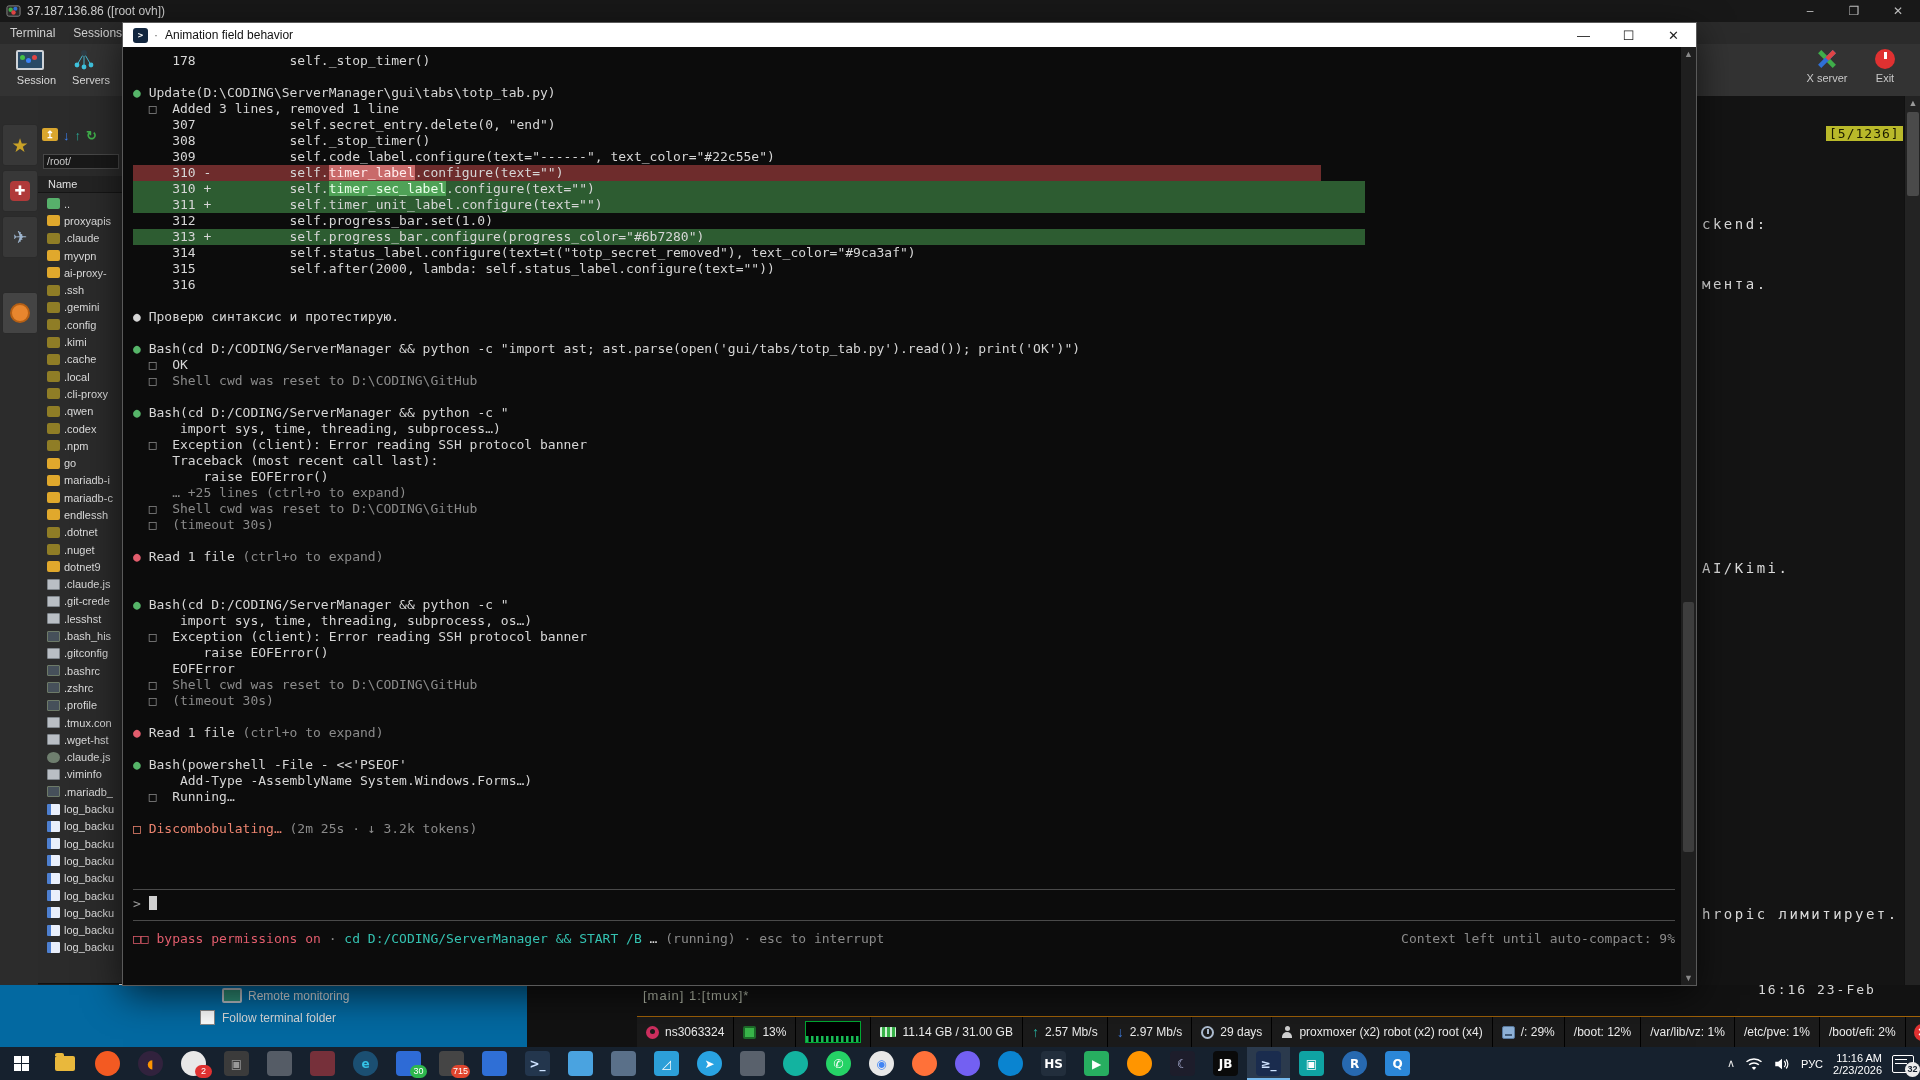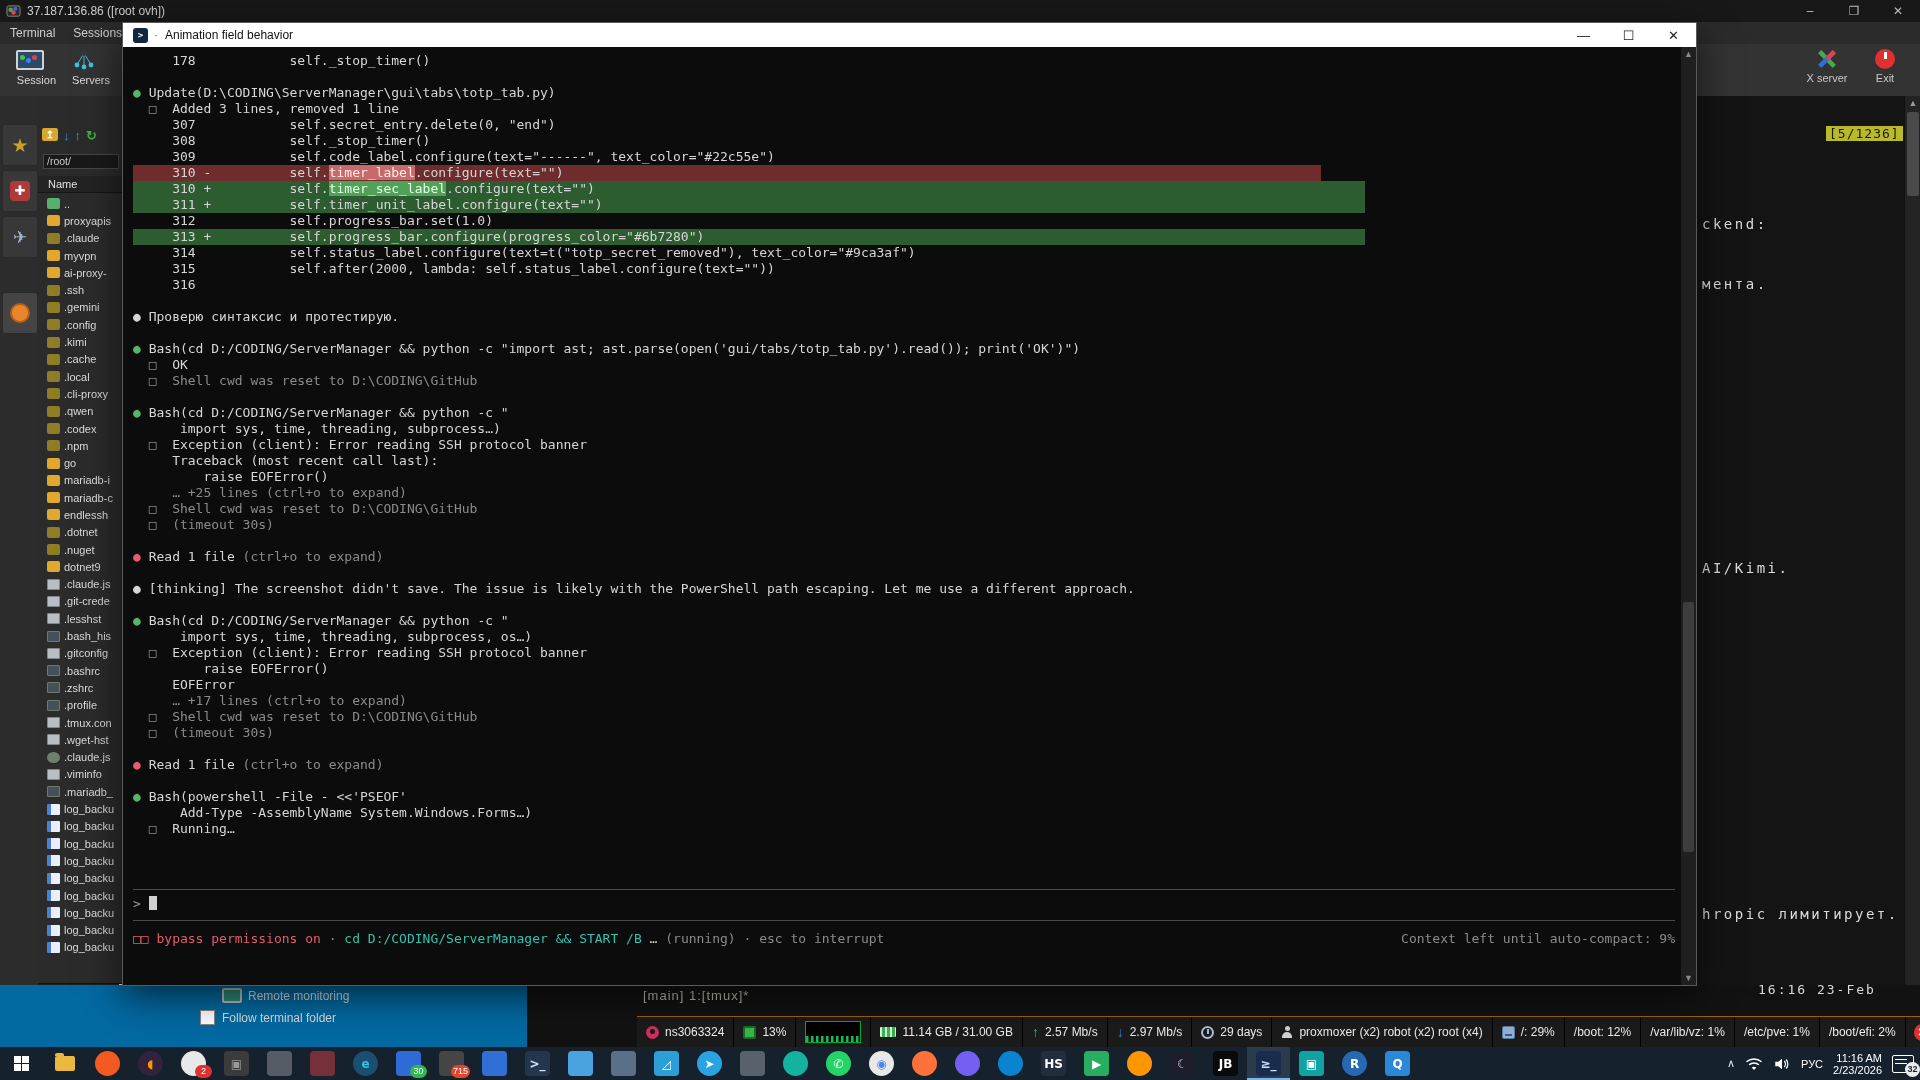--- a/index.html
+++ b/index.html
@@ -532,37 +532,36 @@
         <div class="t-line"><span class="c-code">      import sys, time, threading, subprocess…)</span></div>
         <div class="t-line"><span class="c-dim">  □  </span><span class="c-code">Exception (client): Error reading SSH protocol banner</span></div>
         <div class="t-line"><span class="c-code">     Traceback (most recent call last):</span></div>
         <div class="t-line"><span class="c-code">         raise EOFError()</span></div>
         <div class="t-line"><span class="c-dim">     … +25 lines (ctrl+o to expand)</span></div>
         <div class="t-line"><span class="c-dim">  □  Shell cwd was reset to D:\CODING\GitHub</span></div>
         <div class="t-line"><span class="c-dim">  □  (timeout 30s)</span></div>
         <div class="t-line">&nbsp;</div>
         <div class="t-line"><span class="c-red">● </span><span class="c-code">Read 1 file </span><span class="c-dim">(ctrl+o to expand)</span></div>
         <div class="t-line">&nbsp;</div>
-        <div class="t-line"><span class="c-code">● [thinking] The screenshot didn't save. The issue is likely with the PowerShell path escaping. Let me use a different approach.</span></div>
         <div class="t-line">&nbsp;</div>
         <div class="t-line"><span class="c-green">● </span><span class="c-code">Bash(cd D:/CODING/ServerManager &amp;&amp; python -c "</span></div>
         <div class="t-line"><span class="c-code">      import sys, time, threading, subprocess, os…)</span></div>
         <div class="t-line"><span class="c-dim">  □  </span><span class="c-code">Exception (client): Error reading SSH protocol banner</span></div>
         <div class="t-line"><span class="c-code">         raise EOFError()</span></div>
         <div class="t-line"><span class="c-code">     EOFError</span></div>
-        <div class="t-line"><span class="c-dim">     … +17 lines (ctrl+o to expand)</span></div>
         <div class="t-line"><span class="c-dim">  □  Shell cwd was reset to D:\CODING\GitHub</span></div>
         <div class="t-line"><span class="c-dim">  □  (timeout 30s)</span></div>
         <div class="t-line">&nbsp;</div>
         <div class="t-line"><span class="c-red">● </span><span class="c-code">Read 1 file </span><span class="c-dim">(ctrl+o to expand)</span></div>
         <div class="t-line">&nbsp;</div>
         <div class="t-line"><span class="c-green">● </span><span class="c-code">Bash(powershell -File - &lt;&lt;'PSEOF'</span></div>
         <div class="t-line"><span class="c-code">      Add-Type -AssemblyName System.Windows.Forms…)</span></div>
         <div class="t-line"><span class="c-dim">  □  </span><span class="c-code">Running…</span></div>
         <div class="t-line">&nbsp;</div>
+        <div class="t-line"><span class="c-salmon">□ </span><span class="c-salmon">Discombobulating… </span><span class="c-dim">(2m 25s · ↓ 3.2k tokens)</span></div>
       </div>
     <div id="input-box">
       <div class="prompt-line"><span>&gt; </span><span class="cursor"></span></div>
     </div>
     <div id="bypass-row">
       <span id="bypass-line"><span class="c-pink">□□ bypass permissions on</span><span class="c-dim"> · </span><span class="c-teal">cd D:/CODING/ServerManager &amp;&amp; START /B </span><span class="c-code">… </span><span class="c-dim">(running)</span><span class="c-dim"> · esc to interrupt</span></span>
       <span class="c-dim">Context left until auto-compact: 9%</span>
     </div>
   </div>
   <div id="win-scroll">

